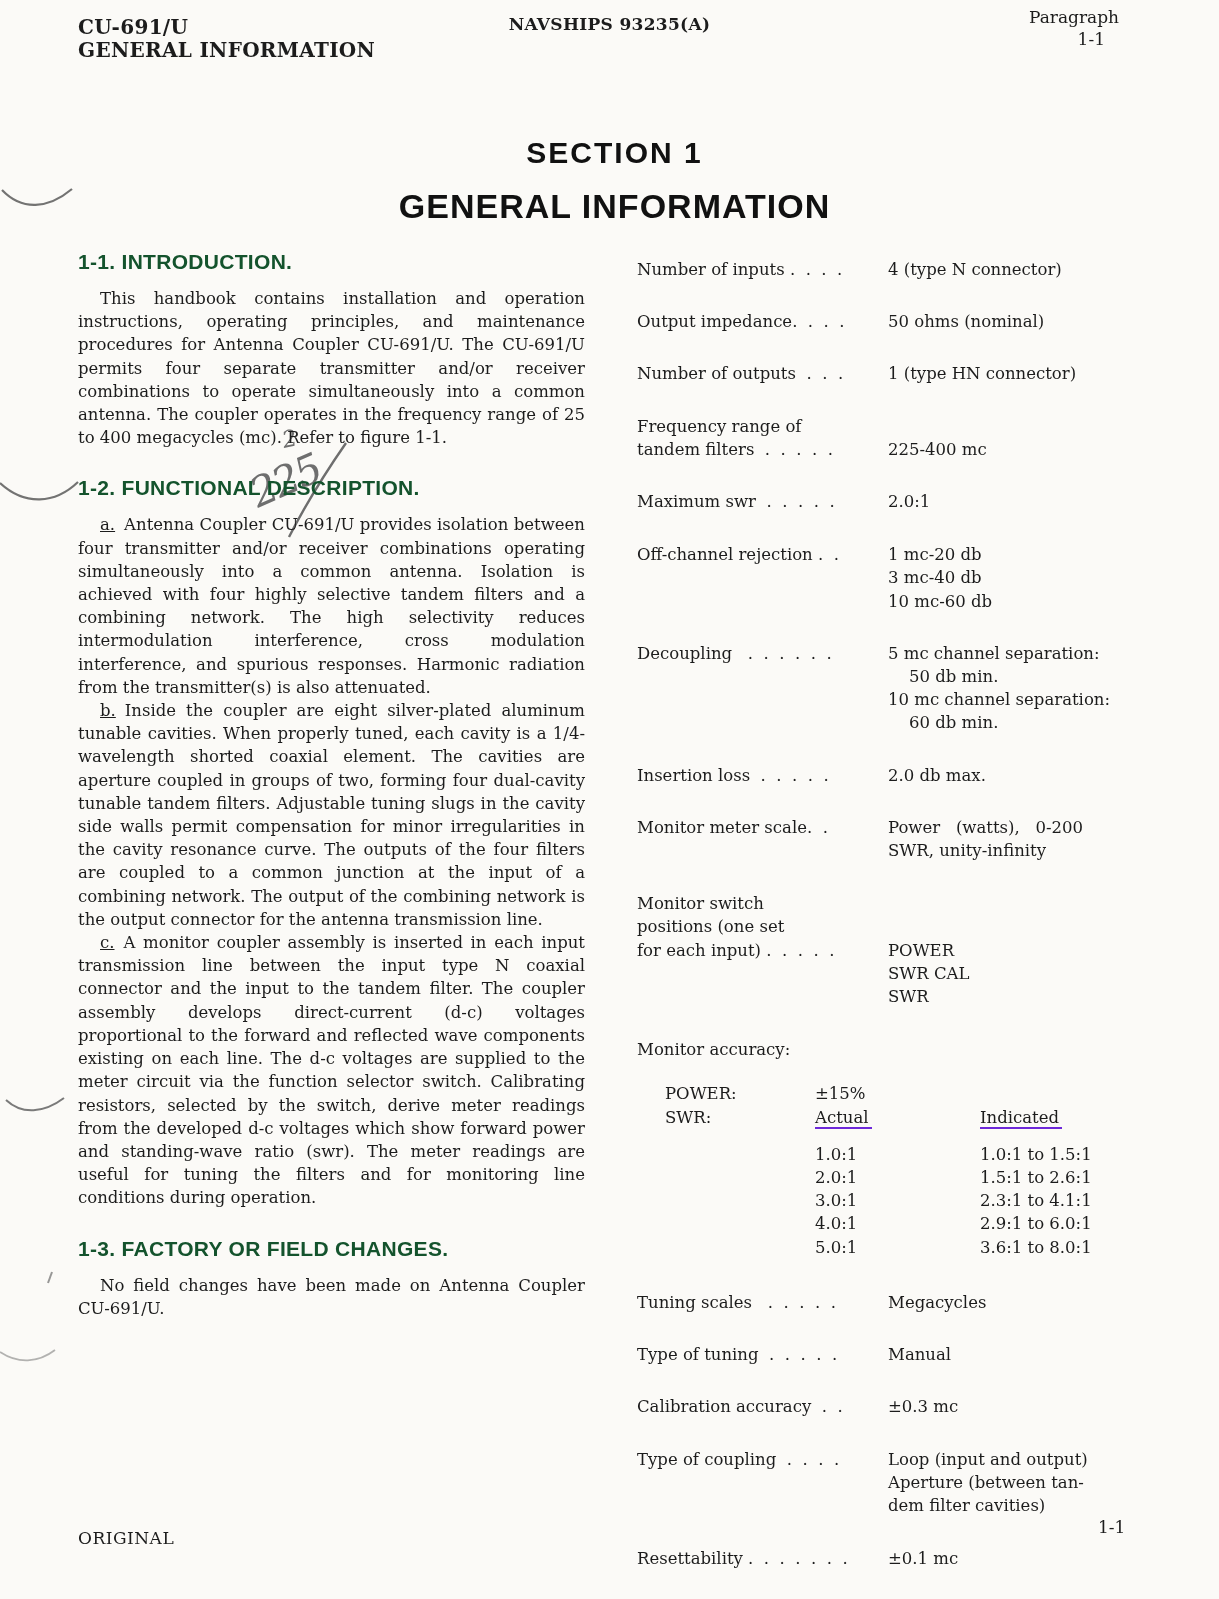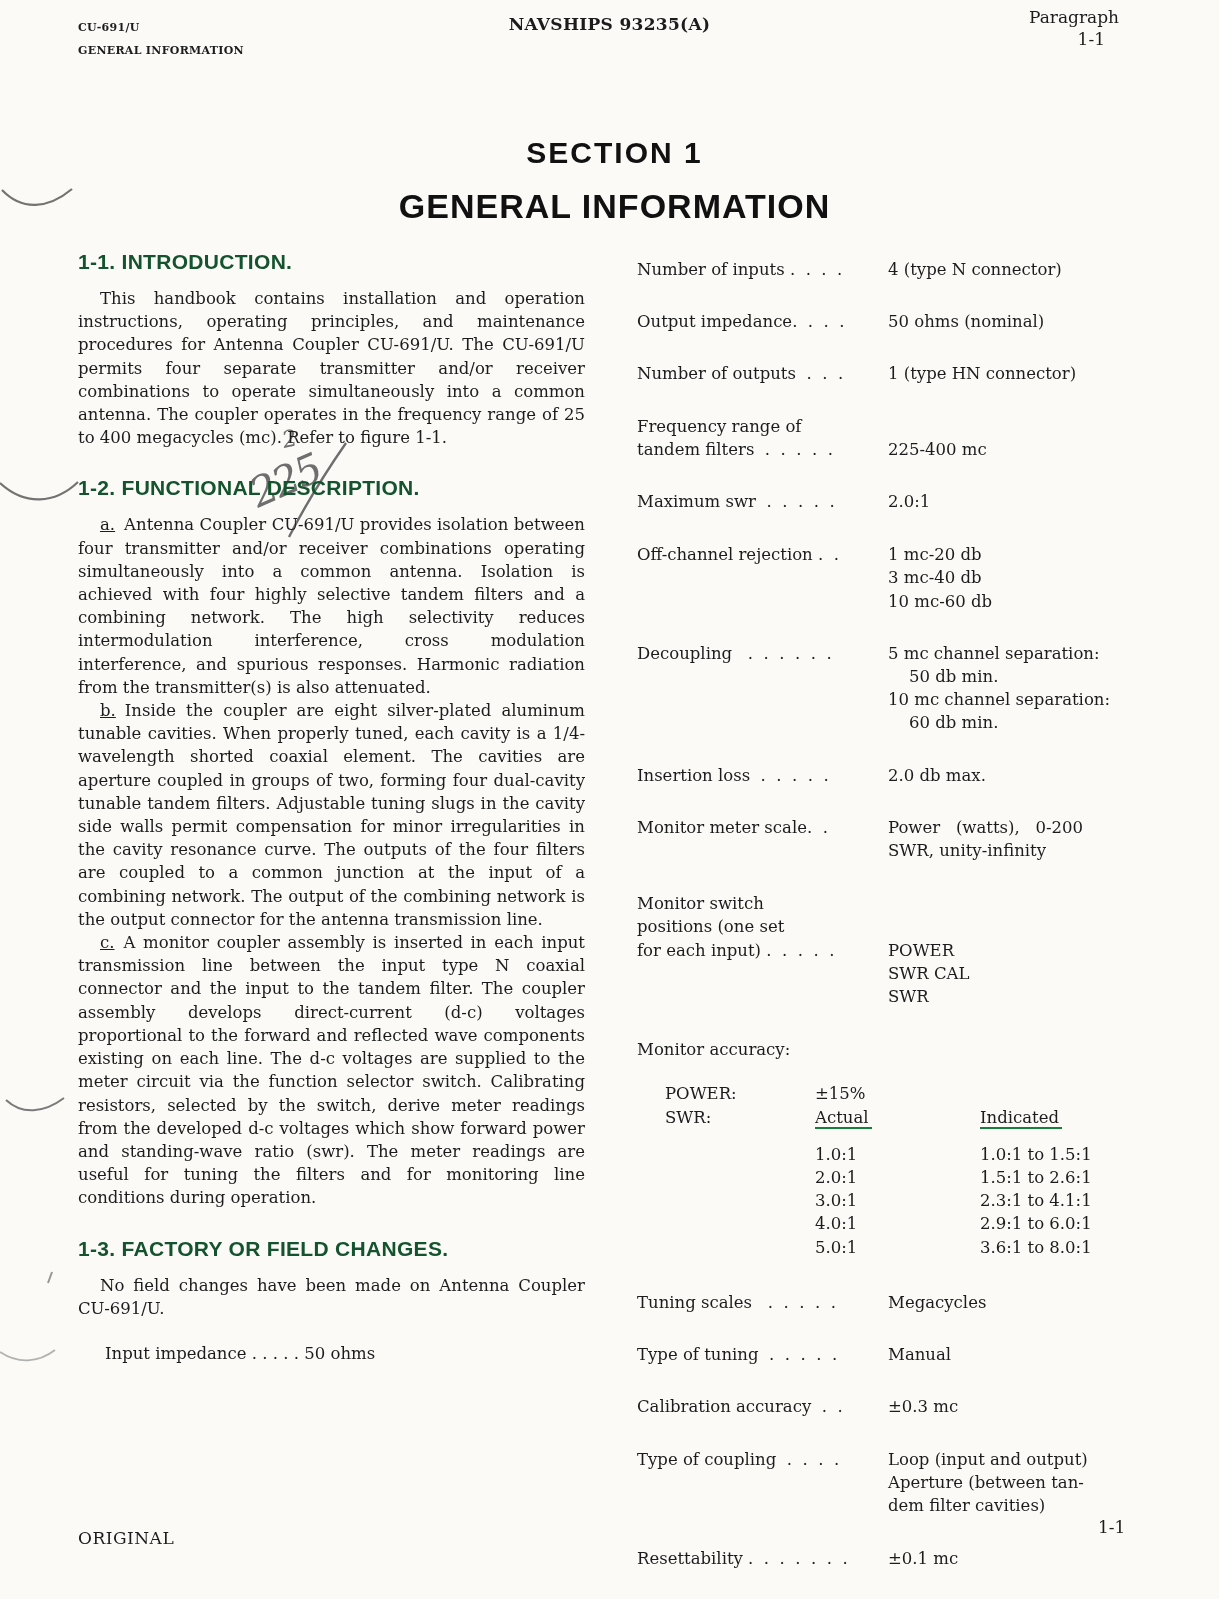--- a/index.html
+++ b/index.html
@@ -1,21 +1,21 @@
 <!DOCTYPE html>
 <html><head>
 <meta charset="utf-8">
 <style>
   html,body{margin:0;padding:0;background:#e8e6e1;}
   .page{position:relative;width:1219px;height:1599px;background:#fbfaf7;color:#1c1c1c;
         font-family:"DejaVu Serif",serif;overflow:hidden;margin:0 auto;}
   .overlay{position:absolute;left:0;top:0;width:1219px;height:1599px;pointer-events:none;}
 
   
-  .hdr-left{position:absolute;left:78px;top:16px;font-size:11px;font-weight:600;line-height:23px;letter-spacing:.3px;}
+  .hdr-left{position:absolute;left:78px;top:16px;font-size:20px;font-weight:600;line-height:23px;letter-spacing:.3px;}
   .hdr-center{position:absolute;left:0;right:0;top:14px;text-align:center;font-size:17px;font-weight:700;letter-spacing:.3px;}
   .hdr-right{position:absolute;right:100px;top:6px;text-align:right;font-size:17px;line-height:22px;}
   .hdr-right .pnum{padding-right:14px;}
 
   
   .doc-title{position:absolute;left:0;right:0;top:136px;text-align:center;
              font-family:"Liberation Sans",sans-serif;font-weight:700;color:#111;padding-left:10px;}
   .doc-title .t1{font-size:30px;letter-spacing:2px;margin-bottom:17px;}
   .doc-title .t2{font-size:34px;letter-spacing:1px;}
 
@@ -36,21 +36,21 @@
   
   .spec{display:grid;grid-template-columns:251px 1fr;margin-bottom:21px;
         font-size:16.5px;line-height:23.2px;}
   .sl,.sv{white-space:pre-wrap;margin-top:8px;}
   .sp-extra{margin-top:22px;}
 
   
   .acc{margin:3px 0 24px 28px;font-size:16.5px;line-height:23.2px;}
   .acc-grid{display:grid;grid-template-columns:150px 165px 1fr;}
   .acc-gap{height:14px;}
-  .ul{border-bottom:2px solid #15803d;padding:0 3px 0 0;}
+  .ul{border-bottom:2px solid #6d28d9;padding:0 3px 0 0;}
 
   
   .ftr-left{position:absolute;left:78px;top:1528px;font-size:17px;letter-spacing:.5px;}
   .ftr-right{position:absolute;left:1098px;top:1517px;font-size:17px;}
 
   .hand{font-family:"DejaVu Serif",serif;font-style:italic;fill:#6e6e6e;}
 </style>
 </head>
 <body>
 
@@ -90,21 +90,20 @@
     <p class="body ind">This handbook contains installation and operation instructions, operating principles, and maintenance procedures for Antenna Coupler CU-691/U. The CU-691/U permits four separate transmitter and/or receiver combinations to operate simultaneously into a common antenna. The coupler operates in the frequency range of 25 to 400 megacycles (mc). Refer to figure 1-1.</p>
 
     <h2 class="mt-sec">1-2. FUNCTIONAL DESCRIPTION.</h2>
     <p class="body ind"><span class="plabel-wrap"><span class="plabel">a.</span></span><span>Antenna Coupler CU-691/U provides isolation between four transmitter and/or receiver combinations operating simultaneously into a common antenna. Isolation is achieved with four highly selective tandem filters and a combining network. The high selectivity reduces intermodulation interference, cross modulation interference, and spurious responses. Harmonic radiation from the transmitter(s) is also attenuated.</span></p>
     <p class="body ind flush"><span class="plabel-wrap"><span class="plabel">b.</span></span><span>Inside the coupler are eight silver-plated aluminum tunable cavities. When properly tuned, each cavity is a 1/4-wavelength shorted coaxial element. The cavities are aperture coupled in groups of two, forming four dual-cavity tunable tandem filters. Adjustable tuning slugs in the cavity side walls permit compensation for minor irregularities in the cavity resonance curve. The outputs of the four filters are coupled to a common junction at the input of a combining network. The output of the combining network is the output connector for the antenna transmission line.</span></p>
     <p class="body ind flush"><span class="plabel-wrap"><span class="plabel">c.</span></span><span>A monitor coupler assembly is inserted in each input transmission line between the input type N coaxial connector and the input to the tandem filter. The coupler assembly develops direct-current (d-c) voltages proportional to the forward and reflected wave components existing on each line. The d-c voltages are supplied to the meter circuit via the function selector switch. Calibrating resistors, selected by the switch, derive meter readings from the developed d-c voltages which show forward power and standing-wave ratio (swr). The meter readings are useful for tuning the filters and for monitoring line conditions during operation.</span></p>
 
     <h2 class="mt-sec">1-3. FACTORY OR FIELD CHANGES.</h2>
     <p class="body ind">No field changes have been made on Antenna Coupler CU-691/U.</p>
 
-    <p class="qr"><span>Input impedance .  .  .  .  .</span> <span>50 ohms</span></p>
   </div>
 
   <div class="col-right">
     <div class="spec">
         <div class="sl">Number of inputs .  .  .  .</div>
         <div class="sv">4 (type N connector)</div>
       </div>
     <div class="spec">
         <div class="sl">Output impedance.  .  .  .</div>
         <div class="sv">50 ohms (nominal)</div>

